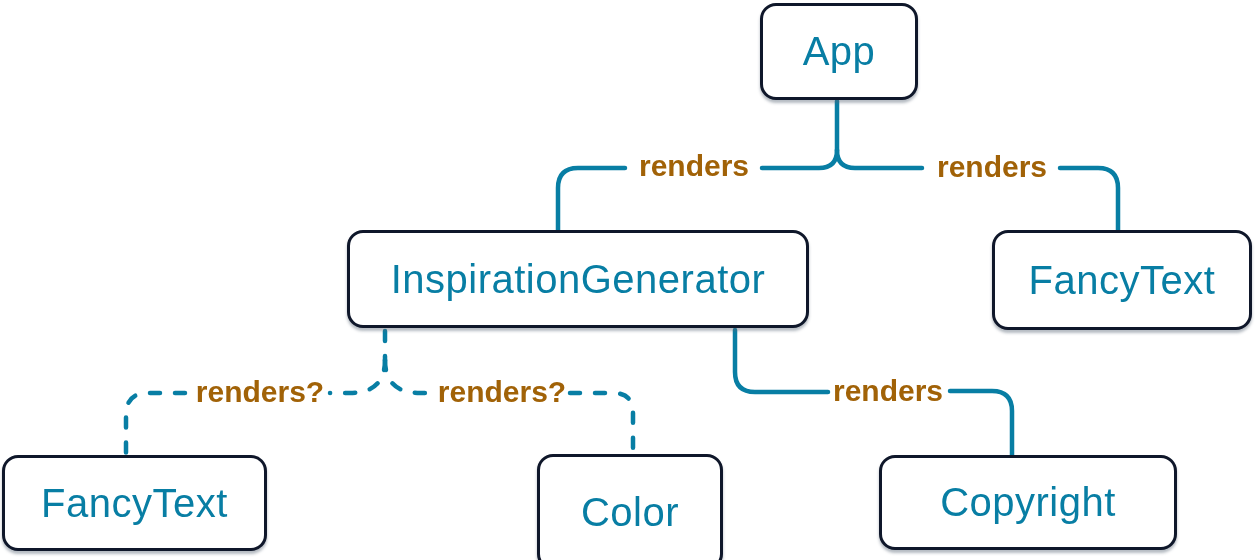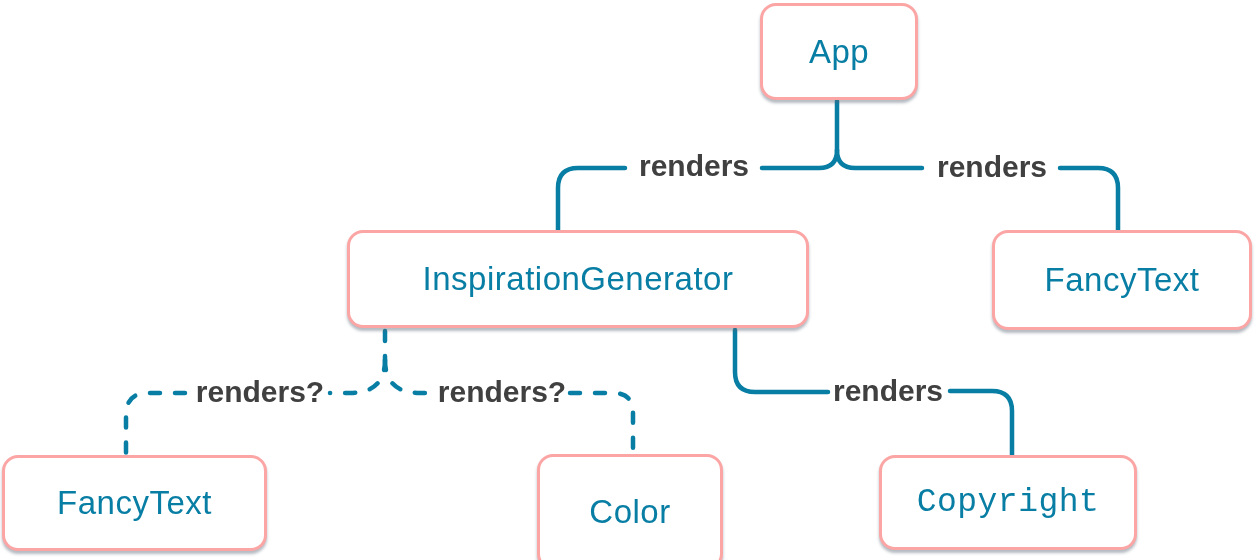--- a/index.html
+++ b/index.html
@@ -19,43 +19,43 @@
     position: absolute;
     left: 0;
     top: 0;
     width: 1257px;
     height: 560px;
   }
   .node {
     position: absolute;
     box-sizing: border-box;
     background: #ffffff;
-    border: 3px solid #fca5a5;
+    border: 3px solid #0f172a;
     border-radius: 16px;
     box-shadow: 0 3px 3px rgba(90, 105, 120, 0.45);
     color: #087ea4;
     display: flex;
     align-items: center;
     justify-content: center;
-    font-size: 33px;
+    font-size: 40px;
     font-weight: 500;
     letter-spacing: 0.5px;
     white-space: nowrap;
   }
   .node-app        { left: 760px; top: 3px;   width: 158px; height: 97px;  }
   .node-ig         { left: 347px; top: 230px; width: 462px; height: 98px;  }
   .node-ft-top     { left: 992px; top: 230px; width: 260px; height: 100px; }
   .node-ft-bottom  { left: 2px;   top: 455px; width: 265px; height: 96px;  }
   .node-color      { left: 537px; top: 454px; width: 186px; height: 116px;  }
-  .node-copyright  { left: 879px; top: 455px; width: 258px; height: 95px; font-family: Liberation Mono, monospace;  }
+  .node-copyright  { left: 879px; top: 455px; width: 298px; height: 95px;  }
 
   .edge-label {
     position: absolute;
     transform: translate(-50%, -50%);
-    color: #404040;
+    color: #a16207;
     font-size: 30px;
     font-weight: 600;
     white-space: nowrap;
   }
   .el-0 { left: 694px;  top: 166px; }
   .el-1 { left: 992px;  top: 167px; }
   .el-2 { left: 260px;  top: 392px; }
   .el-3 { left: 502px;  top: 392px; }
   .el-4 { left: 888px;  top: 391px; }
 </style>

